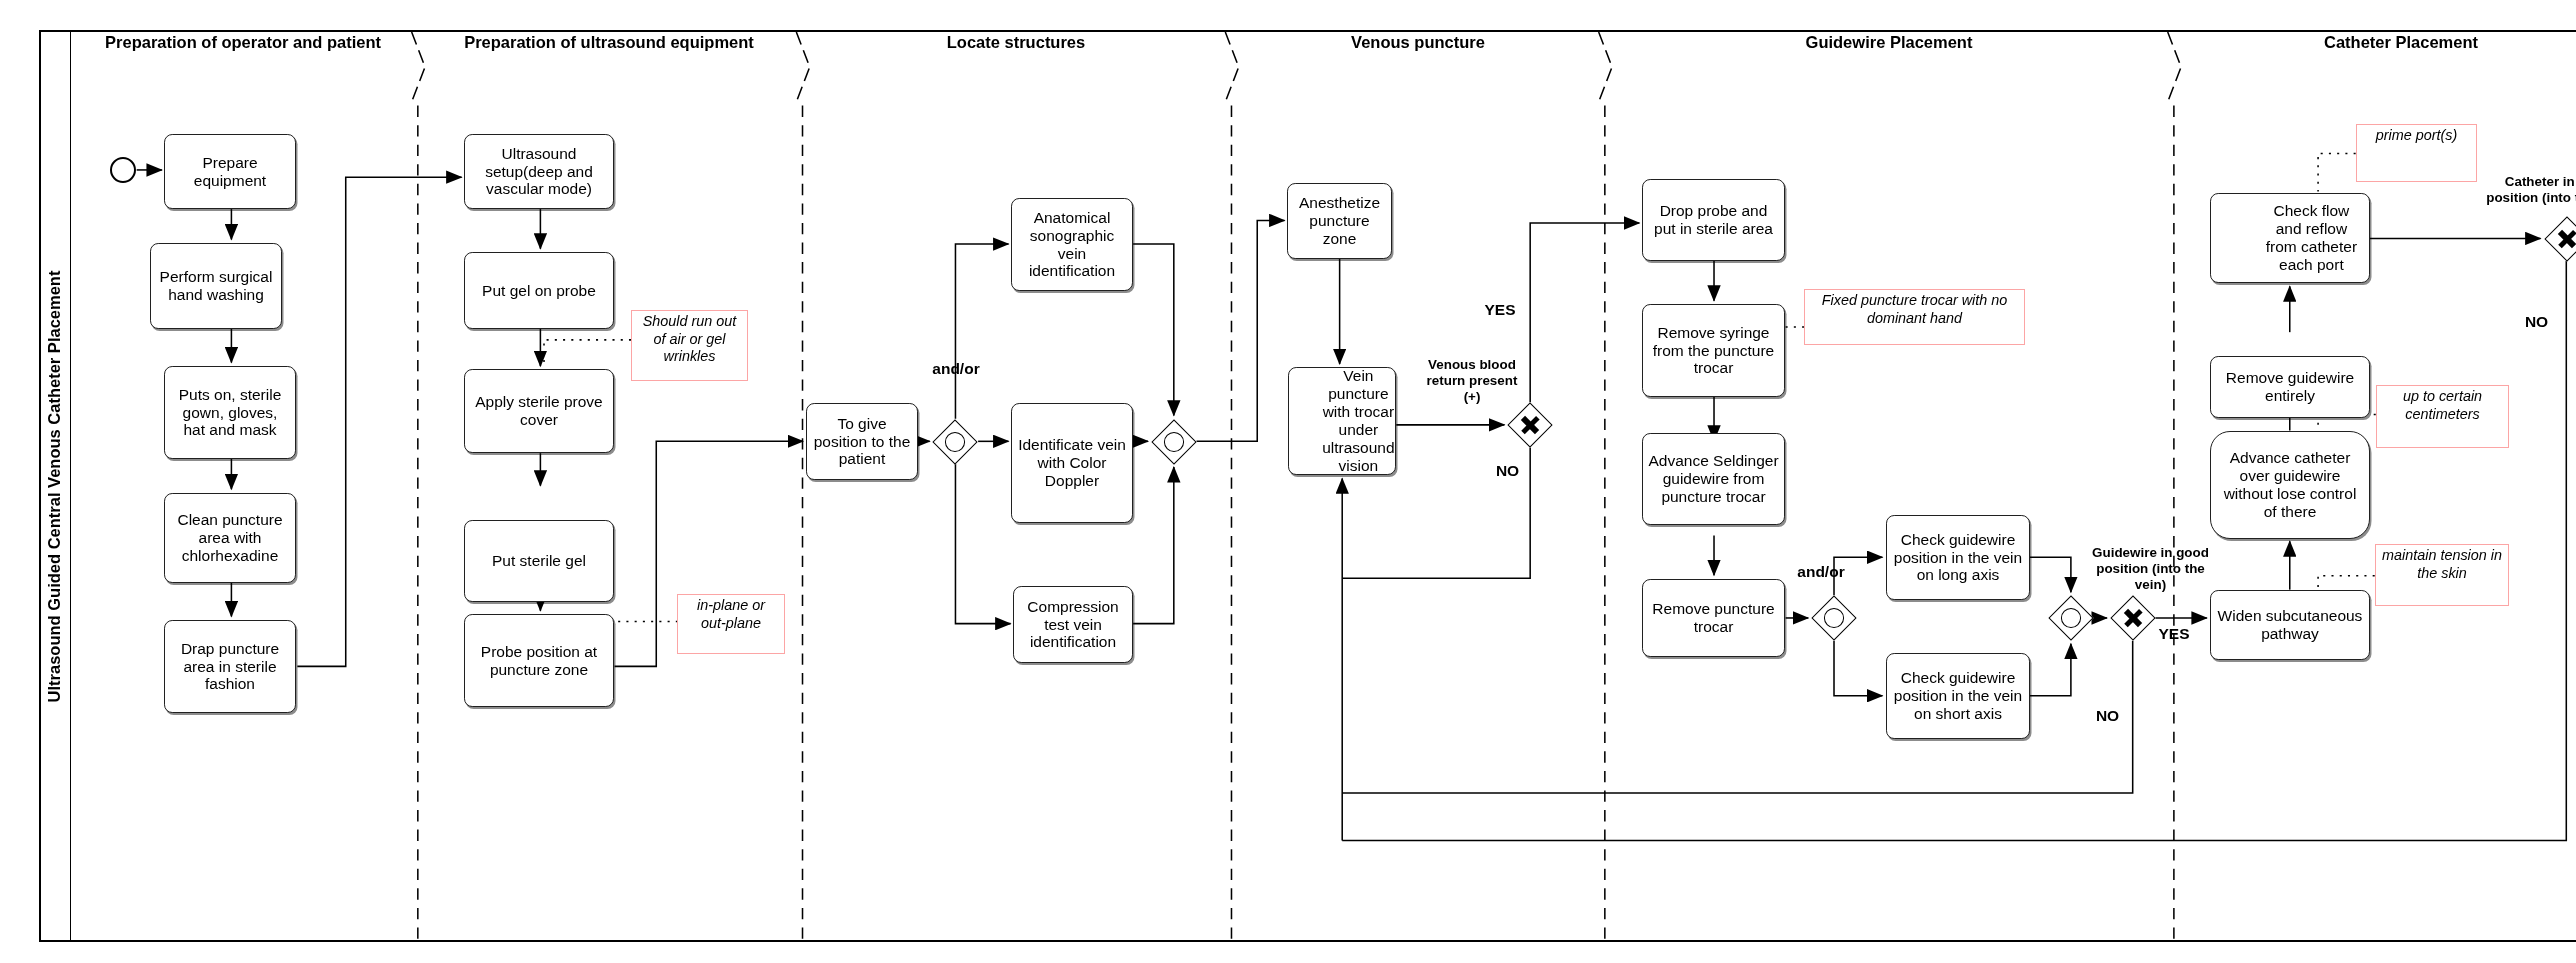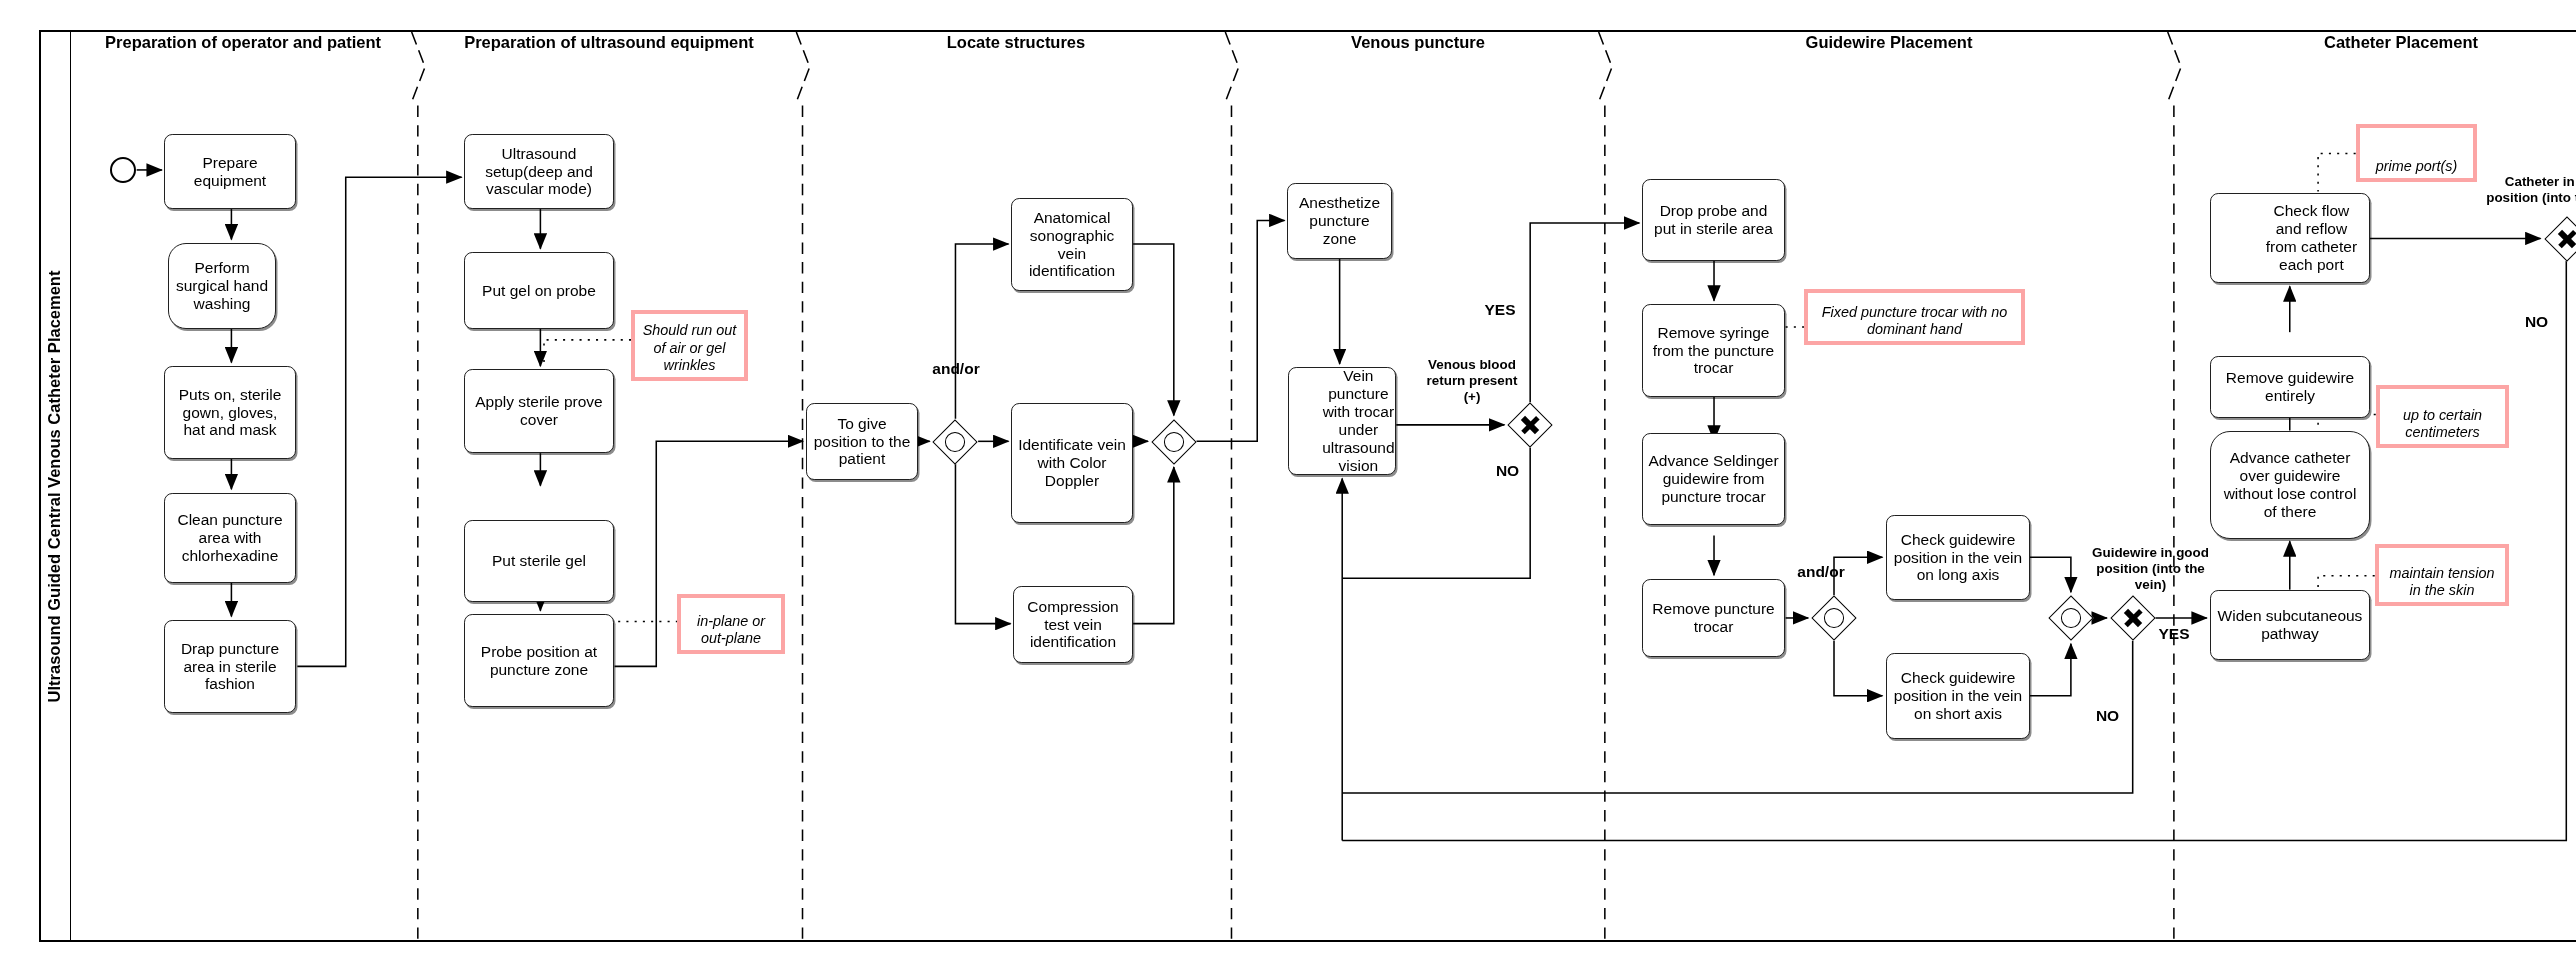--- a/index.html
+++ b/index.html
@@ -6,21 +6,21 @@
   #stage{position:relative;width:2911px;height:963px;background:#fff;overflow:hidden;
          font-family:"Liberation Sans", sans-serif;color:#000;}
   .pool{position:absolute;left:39px;top:30px;width:2866px;height:912px;border:2.1px solid #000;box-sizing:border-box;}
   .pool-label-band{position:absolute;left:39px;top:30px;width:32px;height:912px;border-right:1.5px solid #000;
          box-sizing:border-box;display:flex;align-items:center;justify-content:center;}
   .pool-label{transform:rotate(-90deg);white-space:nowrap;font-weight:bold;font-size:16.5px;}
   .lane-header{position:absolute;top:33px;transform:translateX(-50%);font-weight:bold;font-size:16.5px;white-space:nowrap;}
   .task{position:absolute;background:#fff;border:1.5px solid #202020;border-radius:8.2px;display:flex;align-items:center;
         justify-content:center;text-align:center;font-size:15.5px;line-height:1.16;padding:3.1px 5.2px;box-sizing:border-box;
         box-shadow:1.5px 2.1px 0 rgba(0,0,0,0.45);}
-  .annotation{position:absolute;background:#fff;border:4px solid #fca5a5;display:flex;align-items:flex-end;justify-content:center;
+  .annotation{position:absolute;background:#fff;border:1px solid #fca5a5;display:flex;align-items:flex-start;justify-content:center;
         text-align:center;font-style:italic;font-size:14.4px;line-height:1.22;box-sizing:border-box;padding:2.1px 5.2px;}
   .gateway{position:absolute;width:32px;height:32px;background:#fff;border:1.5px solid #000;transform:rotate(45deg);
         box-sizing:border-box;}
   .gw-circle{position:absolute;left:50%;top:50%;width:19.6px;height:19.6px;margin:-9.8px 0 0 -9.8px;border:1.5px solid #000;
         border-radius:50%;box-sizing:border-box;}
   .gw-bar{position:absolute;left:50%;top:50%;width:20.6px;height:5.2px;margin:-2.6px 0 0 -10.3px;background:#000;}
   .gw-bar.v{transform:rotate(90deg);}
   .event-start{position:absolute;width:26px;height:26px;border:2.1px solid #000;border-radius:50%;background:#fff;box-sizing:border-box;}
   .flow-label{position:absolute;font-weight:bold;font-size:15.5px;text-align:center;}
   .gw-label{position:absolute;font-weight:bold;font-size:13.4px;line-height:1.2;text-align:center;}
@@ -127,21 +127,21 @@
     <path class="dotted" d="M4573,298 H4500 V372"></path>
     <path class="dotted" d="M4612,805 H4500 V833"></path>
     <path class="dotted" d="M4610,1118 H4500 V1143"></path>
   </svg>
 
   <div class="event-start" style="left:110px;top:157px;"></div>
 
   <div class="task" style="left:164px;top:134px;width:132px;height:75px;">
       <span>Prepare equipment</span>
     </div>
-  <div class="task" style="left:168px;top:243px;width:108px;height:86px;border-radius:18px;">
+  <div class="task" style="left:150px;top:243px;width:132px;height:86px;">
       <span>Perform surgical hand washing</span>
     </div>
   <div class="task" style="left:164px;top:366px;width:132px;height:93px;">
       <span>Puts on, sterile gown, gloves, hat and mask</span>
     </div>
   <div class="task" style="left:164px;top:493px;width:132px;height:90px;">
       <span>Clean puncture area with chlorhexadine</span>
     </div>
   <div class="task" style="left:164px;top:620px;width:132px;height:93px;">
       <span>Drap puncture area in sterile fashion</span>

